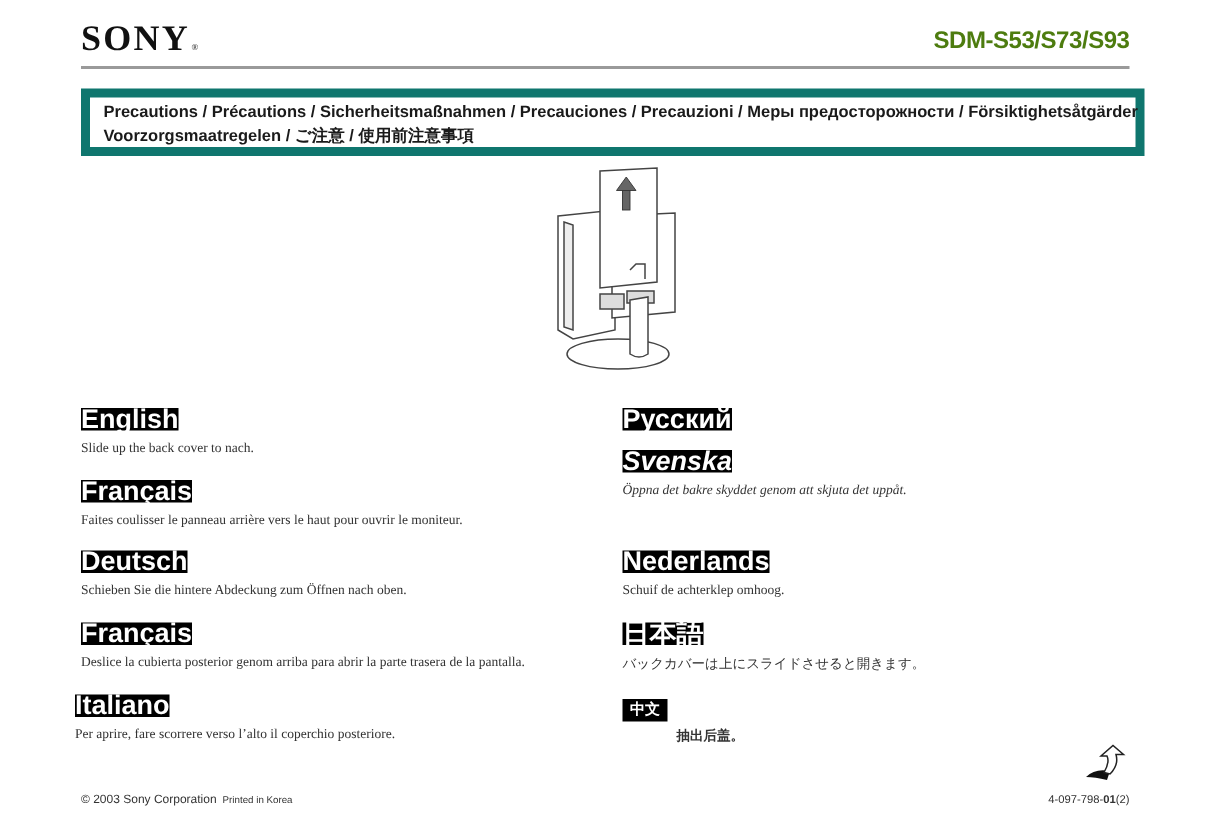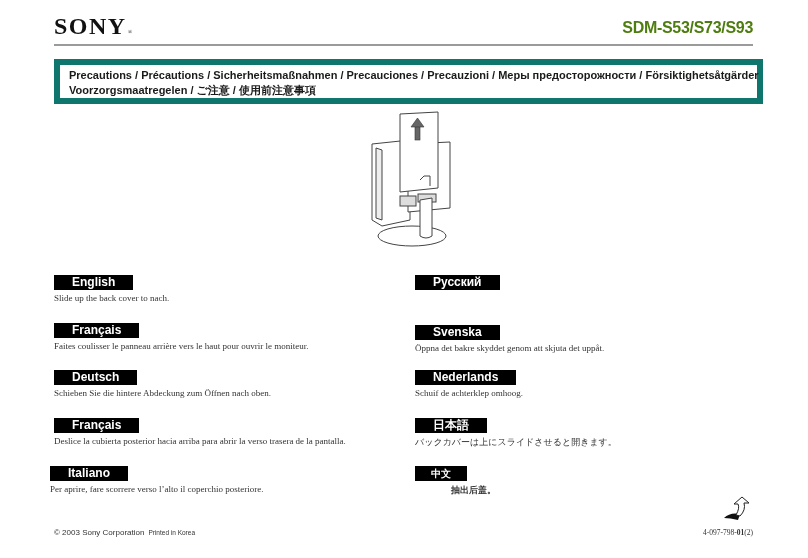--- a/index.html
+++ b/index.html
@@ -13,29 +13,29 @@
   .rule { position: absolute; left: 54px; top: 44px; width: 699px; height: 2px; background: #9a9a9a; }
 
   .precaution-box { position: absolute; left: 54px; top: 59px; width: 697px; height: 33px; border: 6px solid #0f766e; box-sizing: content-box; }
   .precaution-box .line { position: absolute; left: 9px; font-family: "Liberation Sans", sans-serif; font-weight: bold; font-size: 11px; color: #1a1a1a; white-space: nowrap; }
   .precaution-box .l1 { top: 4px; }
   .precaution-box .l2 { top: 18px; }
 
   .illustration { position: absolute; left: 360px; top: 108px; width: 110px; height: 148px; }
 
   .section { position: absolute; }
-  .lang-tag { display: inline-block; background: #000; color: #fff; font-family: "Liberation Sans", sans-serif; font-weight: bold; font-size: 12px; padding: 0 18px; line-height: 15px; height: 15px; }
-  .lang-tag.small { font-size: 10px; padding: 0 16px; }
+  .lang-tag { display: inline-block; background: #000; color: #fff; font-family: "Liberation Sans", sans-serif; font-weight: bold; font-size: 18px; padding: 0 0; line-height: 15px; height: 15px; }
+  .lang-tag.small { font-size: 10px; padding: 0 5px; }
   .desc { margin-top: 3px; font-size: 9px; color: #333; white-space: nowrap; }
   .desc.serif { font-family: "Liberation Serif", serif; }
   .desc.sans { font-family: "Liberation Sans", sans-serif; }
 
   .footer-left { position: absolute; left: 54px; top: 528px; font-family: "Liberation Sans", sans-serif; font-size: 8px; color: #333; }
   .footer-left .printed { font-size: 6.5px; margin-left: 4px; }
-  .footer-right { position: absolute; right: 55px; top: 528px; font-family: Liberation Serif, serif; font-size: 7.5px; color: #333; }
+  .footer-right { position: absolute; right: 55px; top: 528px; font-family: Liberation Sans, sans-serif; font-size: 7.5px; color: #333; }
   .footer-right b { font-weight: bold; }
   .page-turn { position: absolute; left: 722px; top: 496px; width: 30px; height: 26px; }
 </style>
 </head>
 <body>
 
 <div class="logo"><span>SONY</span><sup>®</sup></div>
 <div class="model">SDM-S53/S73/S93</div>
 <div class="rule"></div>
 
@@ -78,31 +78,31 @@
 <div class="section" style="left:54px; top:320px;">
   <span class="lang-tag">Français</span>
   <div class="desc serif">Faites coulisser le panneau arrière vers le haut pour ouvrir le moniteur.</div>
 </div>
 <div class="section" style="left:54px; top:367px;">
   <span class="lang-tag">Deutsch</span>
   <div class="desc serif">Schieben Sie die hintere Abdeckung zum Öffnen nach oben.</div>
 </div>
 <div class="section" style="left:54px; top:415px;">
   <span class="lang-tag">Français</span>
-  <div class="desc serif">Deslice la cubierta posterior hacia arriba para abrir la verso trasera de la pantalla.</div>
+  <div class="desc serif">Deslice la cubierta posterior genom arriba para abrir la parte trasera de la pantalla.</div>
 </div>
 <div class="section" style="left:50px; top:463px;">
   <span class="lang-tag">Italiano</span>
   <div class="desc serif">Per aprire, fare scorrere verso l’alto il coperchio posteriore.</div>
 </div>
 
 <div class="section" style="left:415px; top:272px;">
   <span class="lang-tag">Русский</span>
 </div>
-<div class="section" style="left:415px; top:322px;">
+<div class="section" style="left:415px; top:300px;font-style:italic;">
   <span class="lang-tag">Svenska</span>
   <div class="desc serif">Öppna det bakre skyddet genom att skjuta det uppåt.</div>
 </div>
 <div class="section" style="left:415px; top:367px;">
   <span class="lang-tag">Nederlands</span>
   <div class="desc serif">Schuif de achterklep omhoog.</div>
 </div>
 <div class="section" style="left:415px; top:415px;">
   <span class="lang-tag">日本語</span>
   <div class="desc sans">バックカバーは上にスライドさせると開きます。</div>

